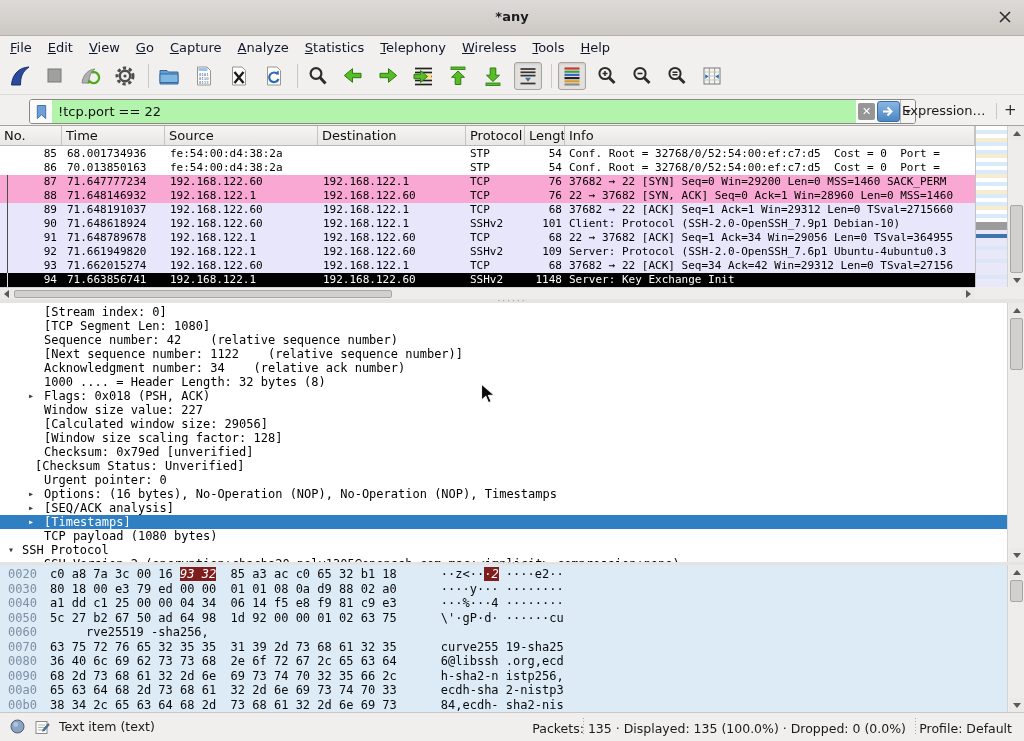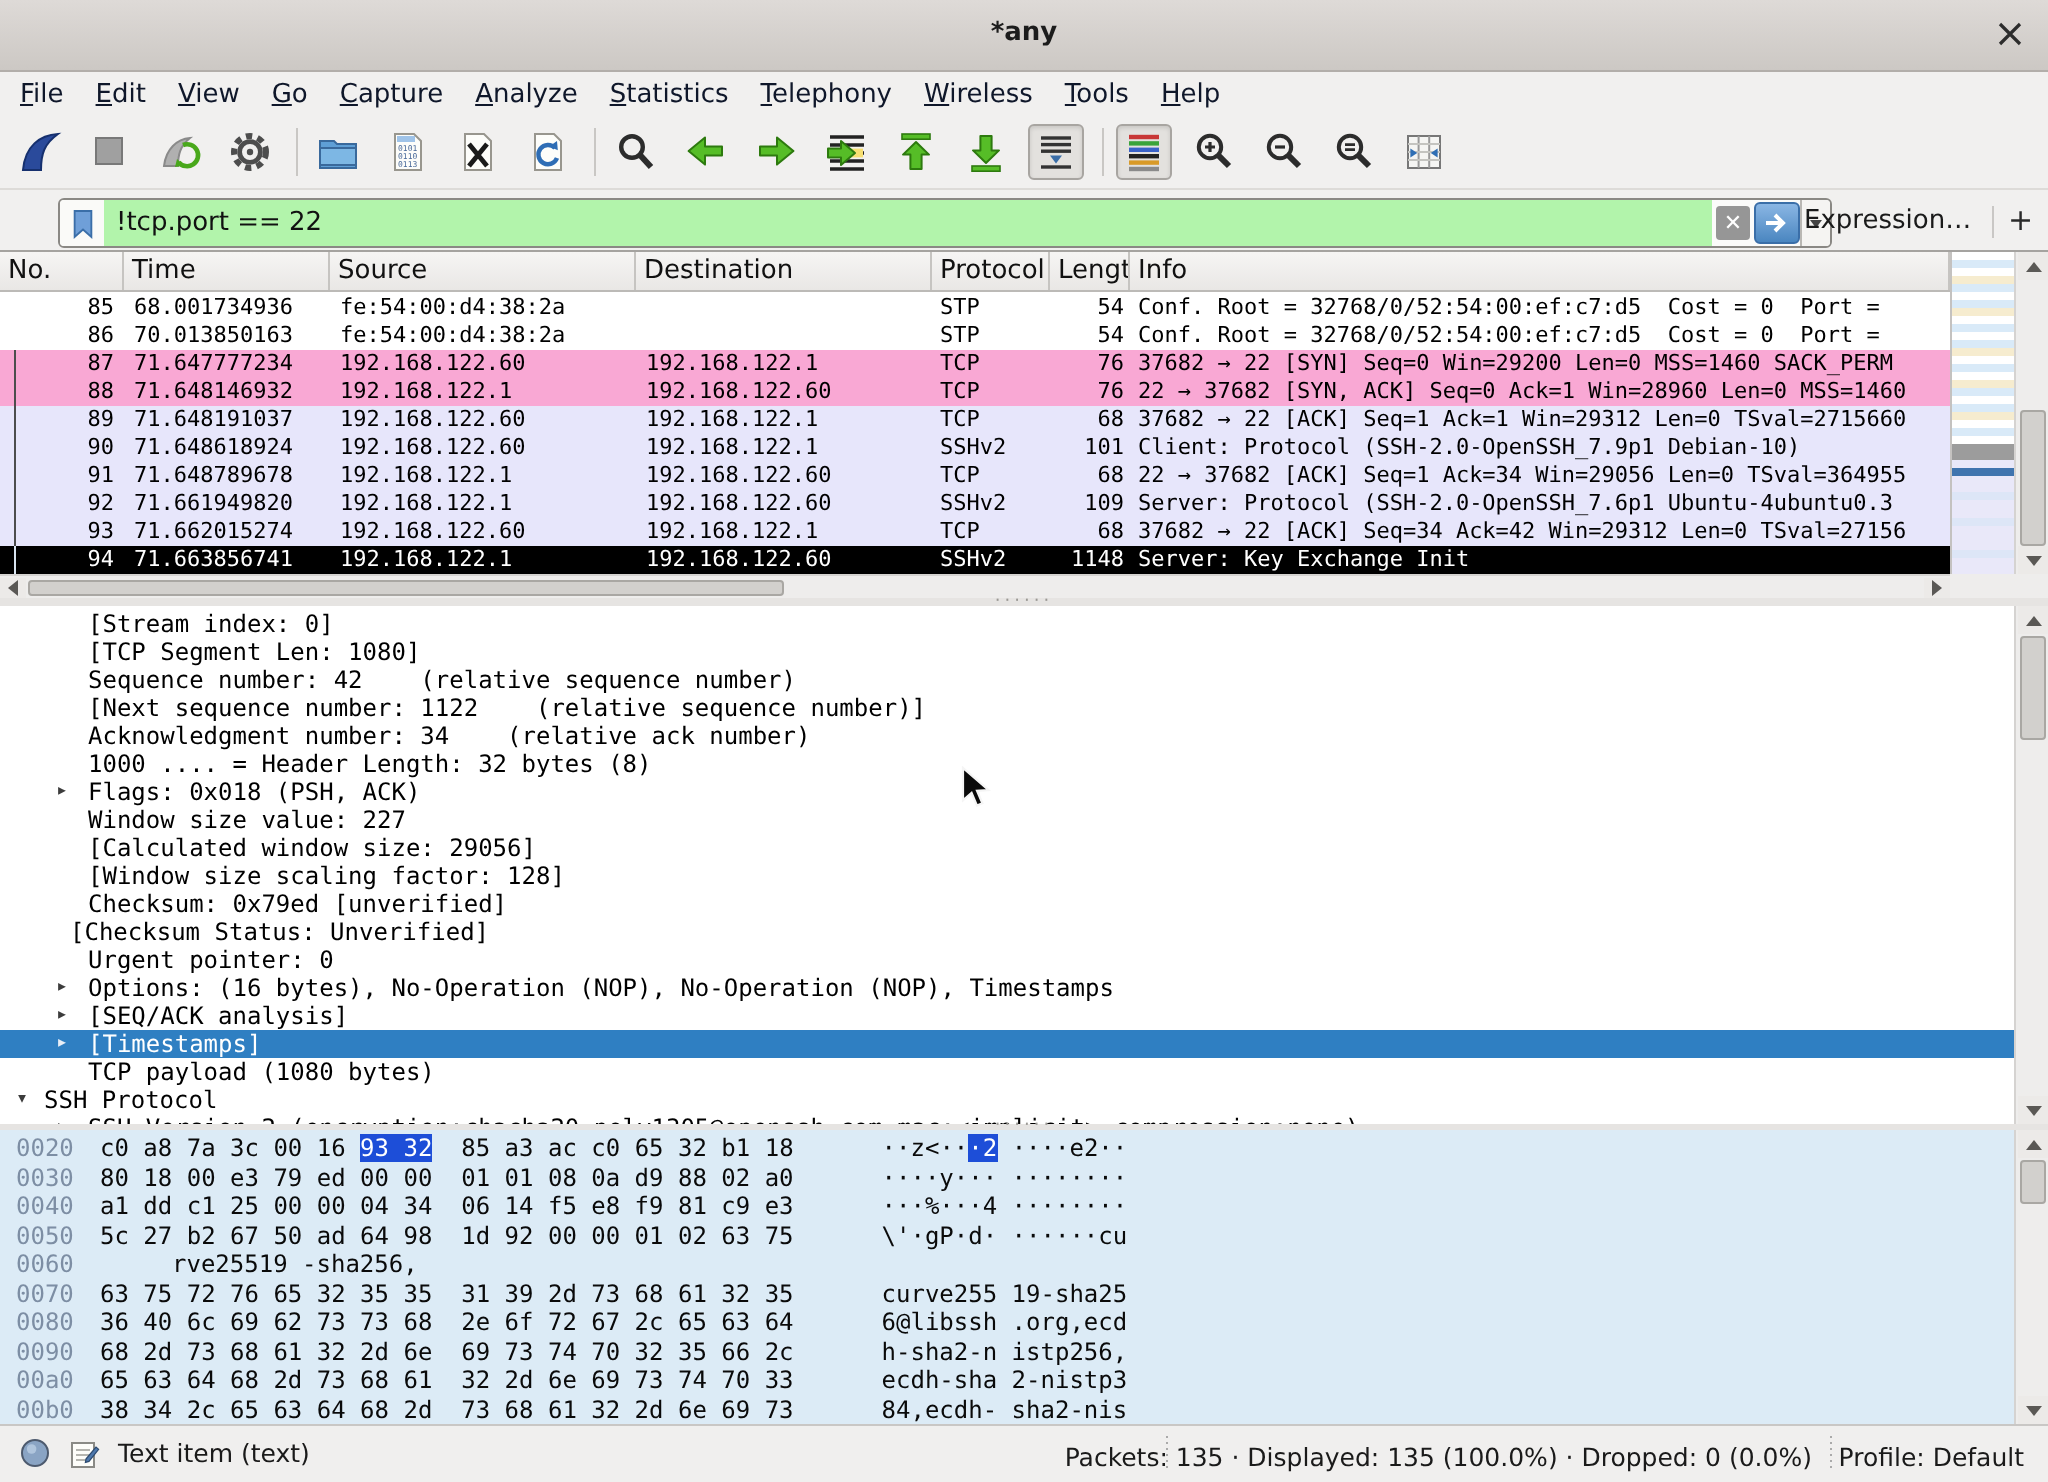--- a/index.html
+++ b/index.html
@@ -85,21 +85,21 @@
     font-size:12px;white-space:pre;color:#000;}
   .dline .darrow{position:absolute;top:0;font-size:10px;color:#3c3c3c;}
   .dline.selected{background:#2f7fc2;color:#fff;}
   .dline.selected .darrow{color:#e8eef6;}
   
   .hexpane{position:absolute;left:0;top:565px;width:1007px;height:147px;background:#dcebf6;overflow:hidden;padding-top:2px;box-sizing:border-box;}
   .hrow{height:14.5px;line-height:14.5px;font-family:"DejaVu Sans Mono","Liberation Mono",monospace;font-size:12px;white-space:pre;display:flex;}
   .h-off{width:34px;margin-left:8px;color:#7d8ea4;flex-shrink:0;}
   .h-hex{margin-left:8px;color:#0a0a0a;flex-shrink:0;}
   .h-ascii{margin-left:44px;color:#0a0a0a;flex-shrink:0;}
-  .hl{background:#1d4ed8;color:#fff;}
+  .hl{background:#7f1d1d;color:#fff;font-style:italic;}
   
   .statusbar{position:absolute;left:0;top:712px;width:1024px;height:29px;background:#f0efee;border-top:1px solid #c9c7c5;box-sizing:border-box;}
   .sb-left{position:absolute;left:10px;top:6px;display:flex;gap:9px;}
   .sb-text{font-size:12.5px;color:#1a1a1a;}
   .sb-packets{position:absolute;right:118px;top:8px;font-size:12.5px;color:#1a1a1a;}
   .sb-dots{position:absolute;top:5px;width:1px;height:18px;
     background-image:linear-gradient(#aaa 1px,transparent 1px);background-size:1px 3px;}
   .sb-profile{position:absolute;right:12px;top:8px;font-size:12.5px;color:#1a1a1a;}
   .cursor{position:absolute;left:480px;top:383px;pointer-events:none;}
 </style>

